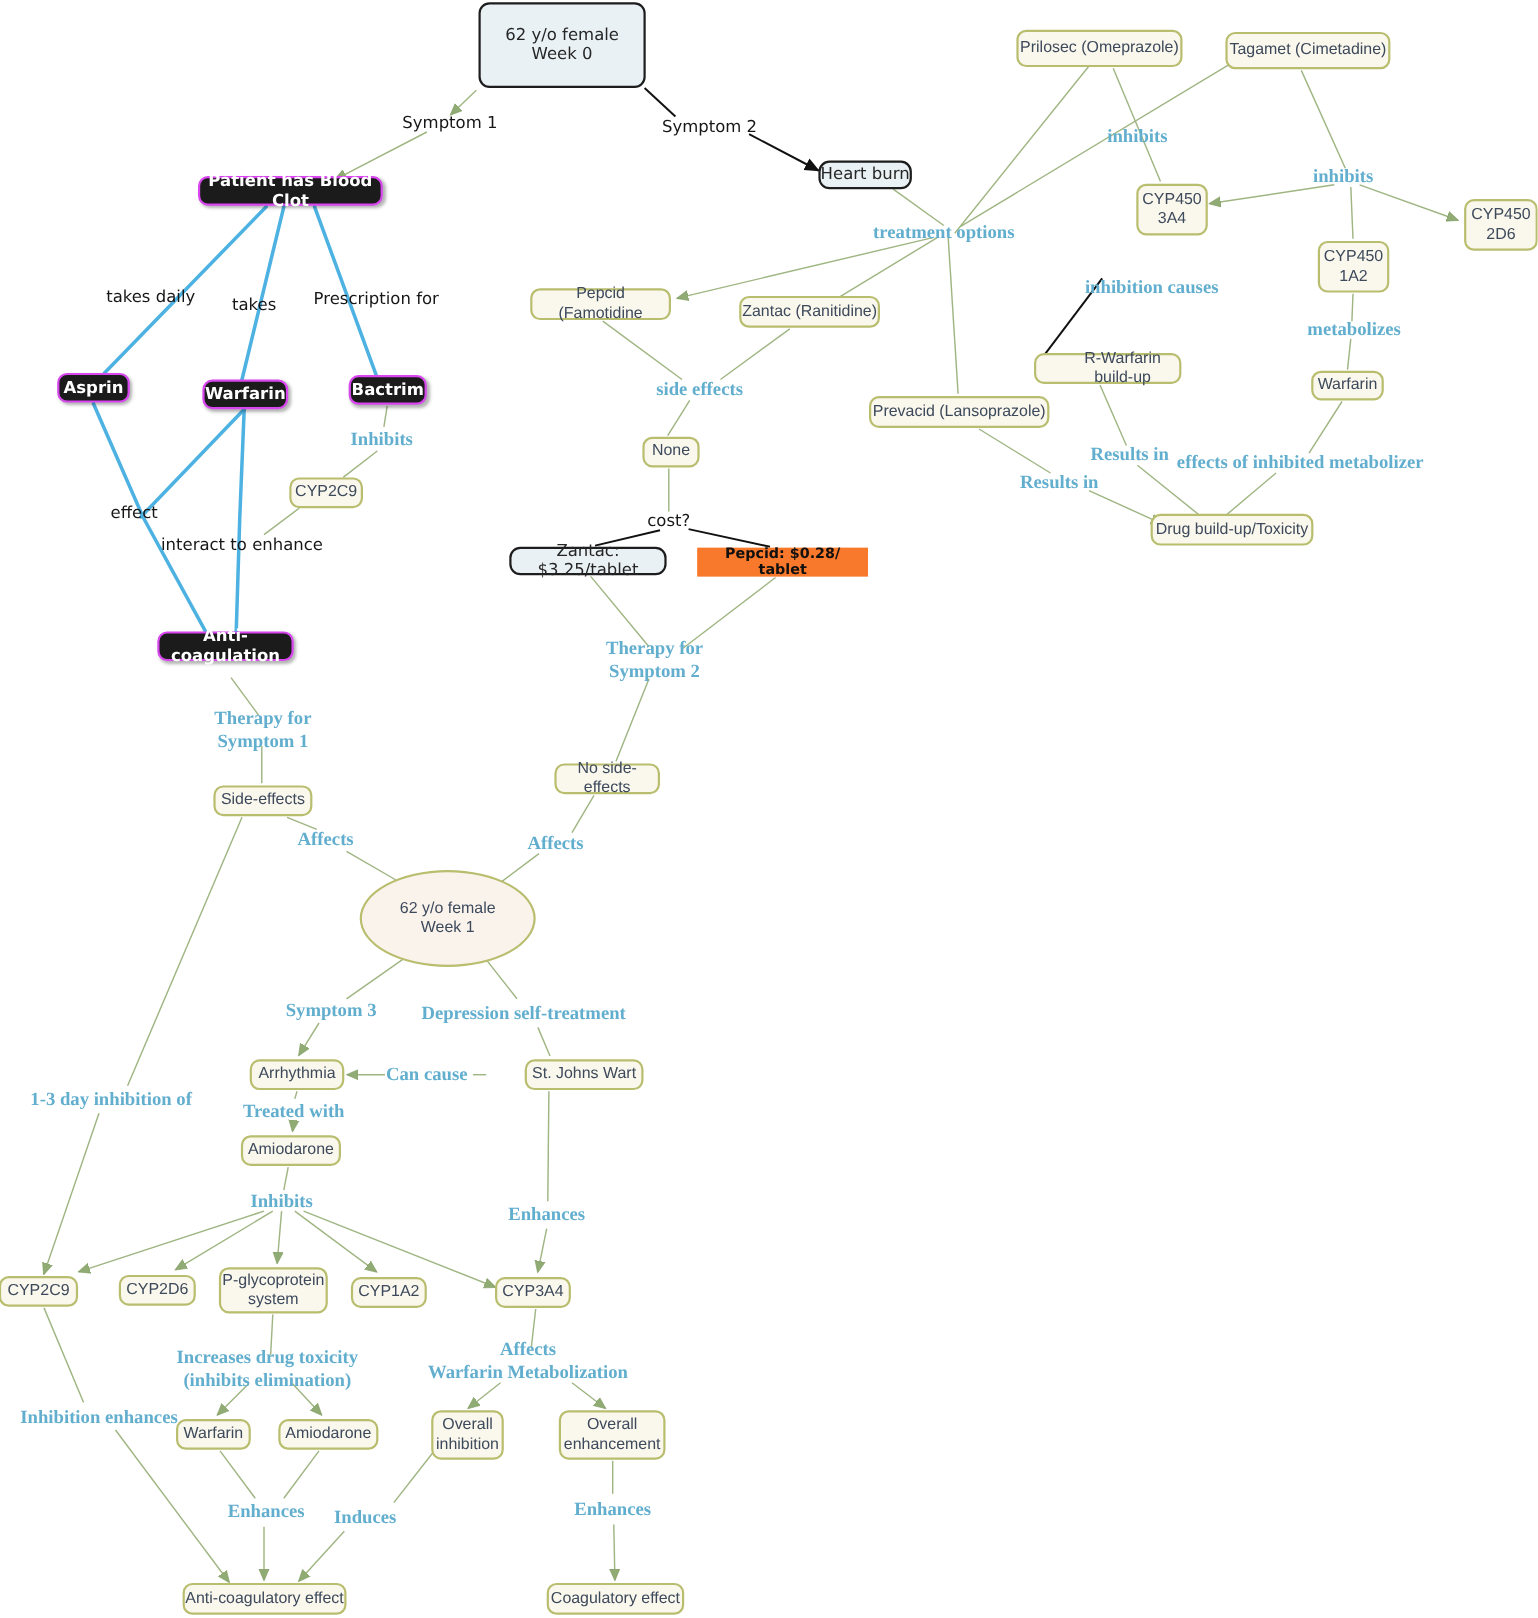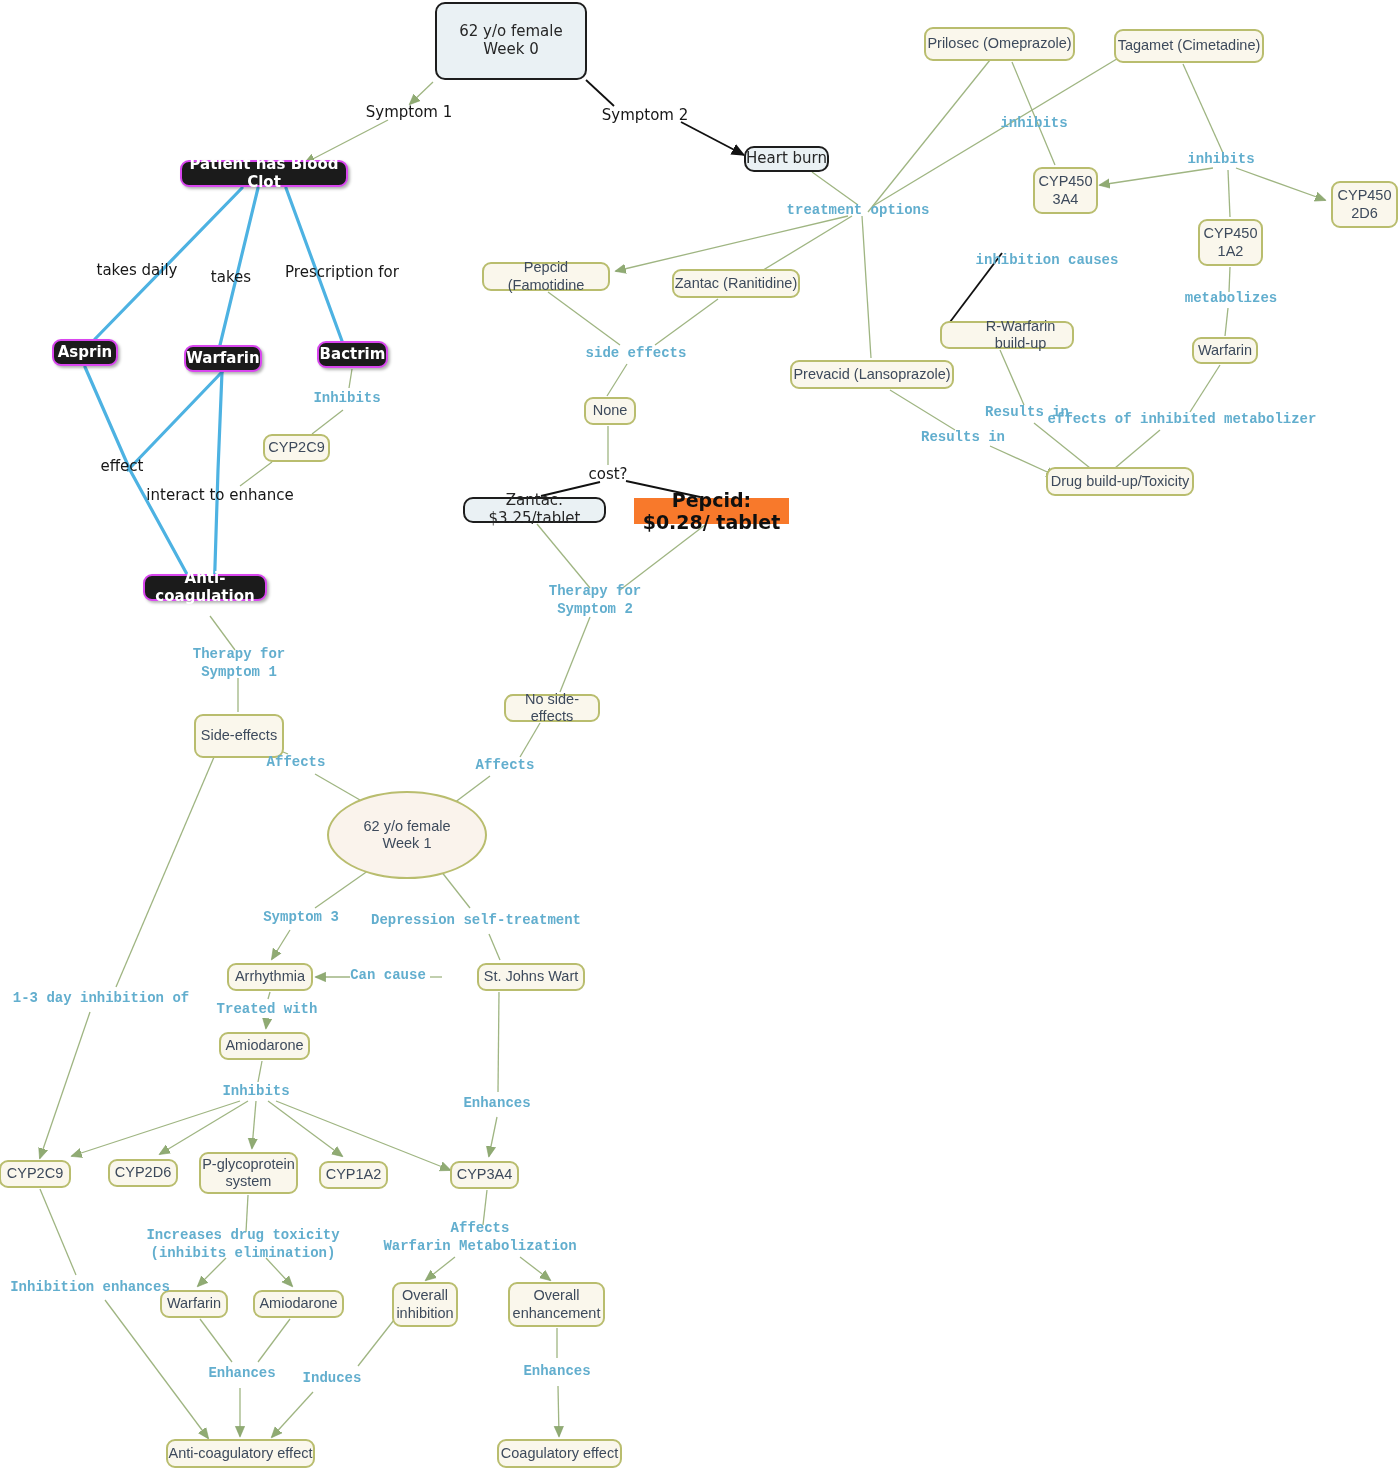--- a/index.html
+++ b/index.html
@@ -18,29 +18,29 @@
   .n-dark{background:#1b1b1b;border:2px solid #d946ef;border-radius:9px;color:#ffffff;
           font-weight:bold;font-size:15px;font-family:"DejaVu Sans",sans-serif;
           box-shadow:2px 2px 3px rgba(0,0,0,.30);}
 
   
   .n-blue{background:#eaf1f4;border:2px solid #1d1d1d;border-radius:10px;color:#262626;
           font-size:15px;font-family:"DejaVu Sans",sans-serif;}
 
   
   .n-orange{background:#f8792b;border:1px solid #f8792b;border-radius:0;color:#101010;
-            font-weight:bold;font-size:19px;font-family:"DejaVu Sans",sans-serif;}
+            font-weight:bold;font-size:13px;font-family:"DejaVu Sans",sans-serif;}
 
   
   .n-ellipse{background:#faf3ec;border:2px solid #b9bd6e;border-radius:50%;
              color:#3d4a5c;font-size:14.5px;font-family:"Liberation Sans",sans-serif;}
 
   
-  .elabel{position:absolute;color:#62aece;font-weight:bold;font-size:14px;
-          font-family:Liberation Mono, monospace;text-align:center;line-height:1.25;
+  .elabel{position:absolute;color:#62aece;font-weight:bold;font-size:17px;
+          font-family:Liberation Serif, serif;text-align:center;line-height:1.25;
           white-space:pre;transform:translate(-50%,-50%);pointer-events:none;}
   .elabel.plain{color:#171717;font-weight:normal;font-size:15px;
                 font-family:"DejaVu Sans",sans-serif;}
 </style>
 </head>
 <body>
 
 <div id="canvas">
 
   <svg id="edges" viewBox="0 0 1398 1471" xmlns="http://www.w3.org/2000/svg">
@@ -242,21 +242,21 @@
     </div>
   <div class="node n-blue" style="left:463px;top:497px;width:143px;height:26px;">
       <span>Zantac: $3.25/tablet</span>
     </div>
   <div class="node n-orange" style="left:634px;top:498px;width:155px;height:26px;">
       <span>Pepcid: $0.28/ tablet</span>
     </div>
   <div class="node n-cream" style="left:504px;top:694px;width:96px;height:28px;">
       <span>No side-effects</span>
     </div>
-  <div class="node n-cream" style="left:194px;top:714px;width:90px;height:44px;">
+  <div class="node n-cream" style="left:194px;top:714px;width:90px;height:28px;">
       <span>Side-effects</span>
     </div>
   <div class="node n-ellipse" style="left:327px;top:791px;width:160px;height:88px;">
       <span style="white-space:pre-line">62 y/o female
 Week 1</span>
     </div>
 
   <div class="node n-cream" style="left:227px;top:963px;width:86px;height:28px;">
       <span>Arrhythmia</span>
     </div>

